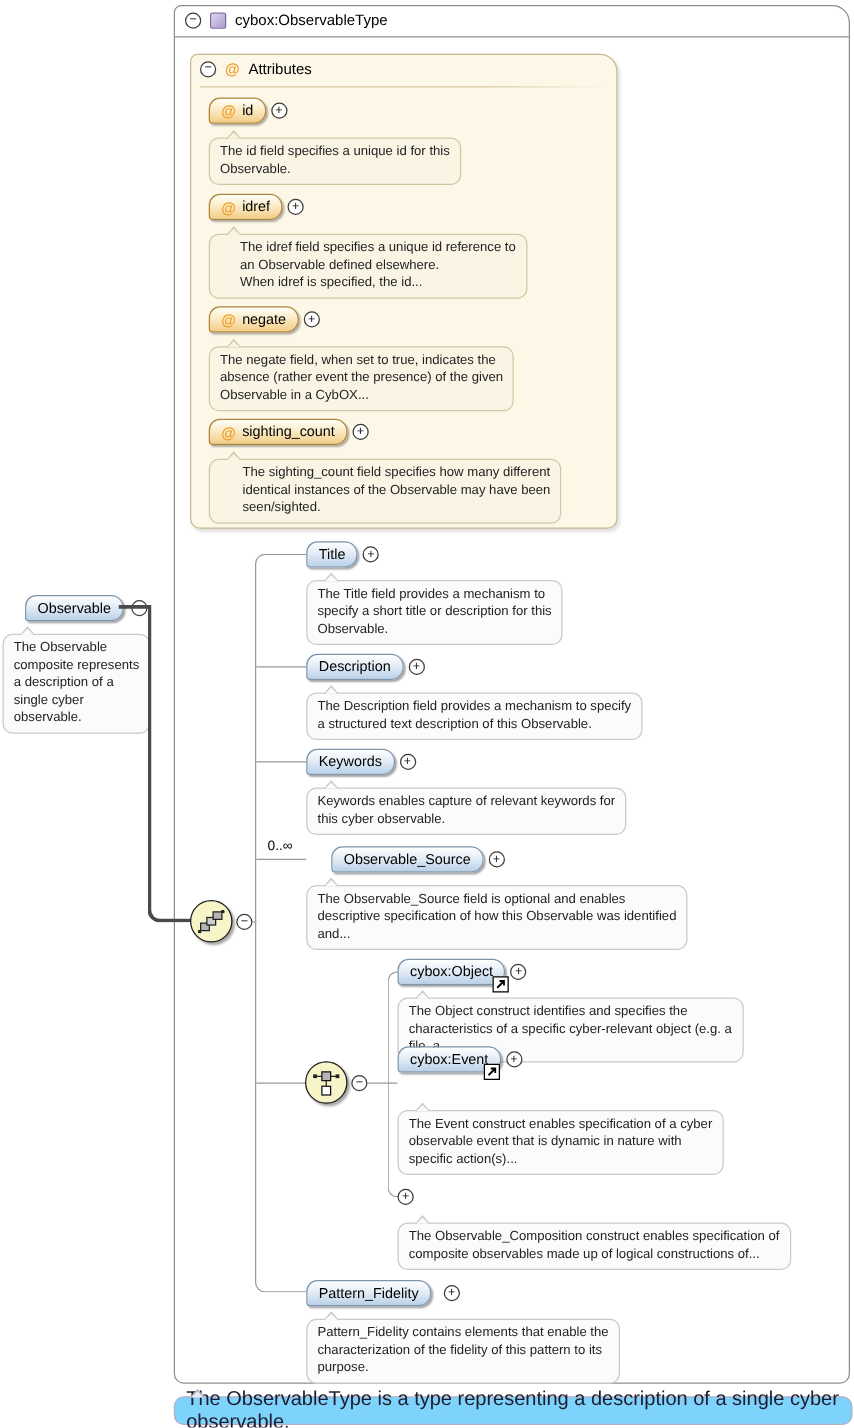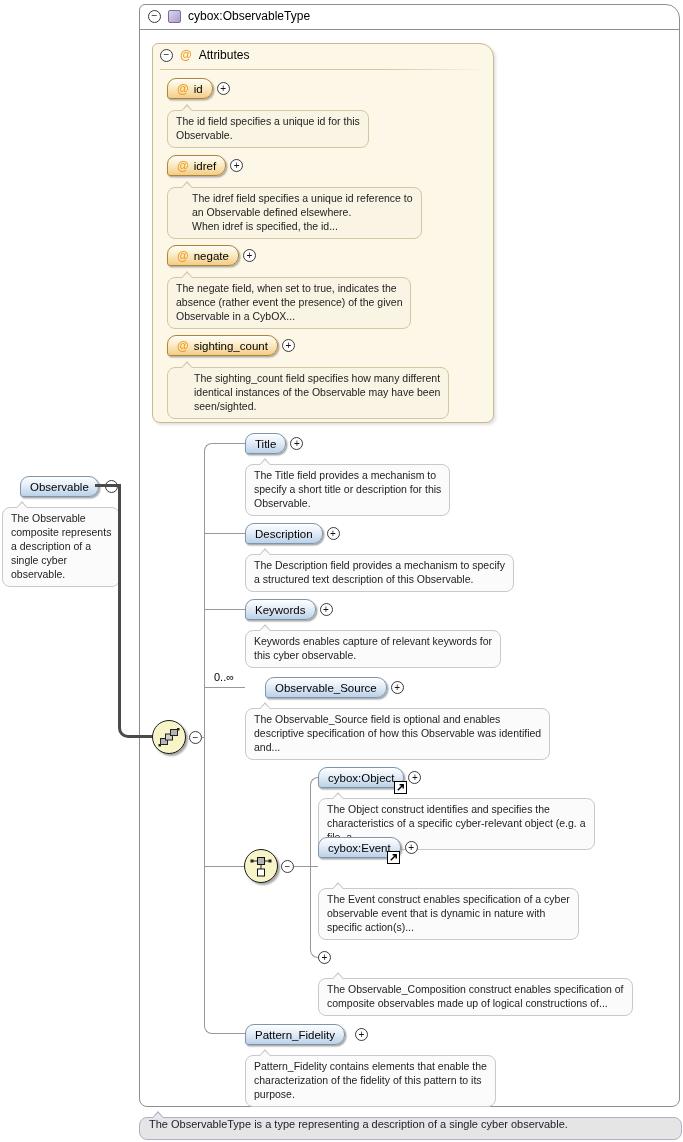--- a/index.html
+++ b/index.html
@@ -31,22 +31,22 @@
   
   .note { position:absolute; background:#fbfbfb; border:1px solid #c9c9c9; border-radius:8px; padding:4px 8px;
           font-size:10.5px; line-height:1.33; color:#222; white-space:pre; }
   .note::before { content:""; position:absolute; top:-7px; left:13px; border-left:6px solid transparent; border-right:6px solid transparent; border-bottom:7px solid #c9c9c9; }
   .note::after  { content:""; position:absolute; top:-5px; left:14px; border-left:5px solid transparent; border-right:5px solid transparent; border-bottom:5.5px solid #fbfbfb; }
   .note-attr { background:#faf4e4; border-color:#d2c7a4; }
   .note-attr::before { border-bottom-color:#d2c7a4; }
   .note-attr::after  { border-bottom-color:#faf4e4; }
 
   
-  .footer { position:absolute; background:#e5e5e5; border:1px solid #b0b0c4; border-radius:8px; display:flex; 
-            padding:0 9px; font-size:11px; color:#1c1c2e; }
+  .footer { position:absolute; background:#7dd3fc; border:1px solid #b0b0c4; border-radius:8px; display:flex; align-items:center;
+            padding:0 9px; font-size:16px; color:#1c1c2e; }
   .footer::before { content:""; position:absolute; top:-7px; left:12px; border-left:6px solid transparent; border-right:6px solid transparent; border-bottom:7px solid #b0b0c4; }
   .footer::after  { content:""; position:absolute; top:-5px; left:13px; border-left:5px solid transparent; border-right:5px solid transparent; border-bottom:5.5px solid #eaeaf6; }
 
   
   .hl { position:absolute; height:1px; background:#999; }
   .sep { position:absolute; height:1px; background:#8e8e8e; }
   .fade-sep { position:absolute; height:1px; background:linear-gradient(90deg,#d5c8a0 70%,rgba(213,200,160,0)); }
   .thick { background:#4a4a4a; position:absolute; }
   .corner-t { position:absolute; border-left:1px solid #999; border-top:1px solid #999; border-top-left-radius:8px; }
   .corner-b { position:absolute; border-left:1px solid #999; border-bottom:1px solid #999; border-bottom-left-radius:8px; }

